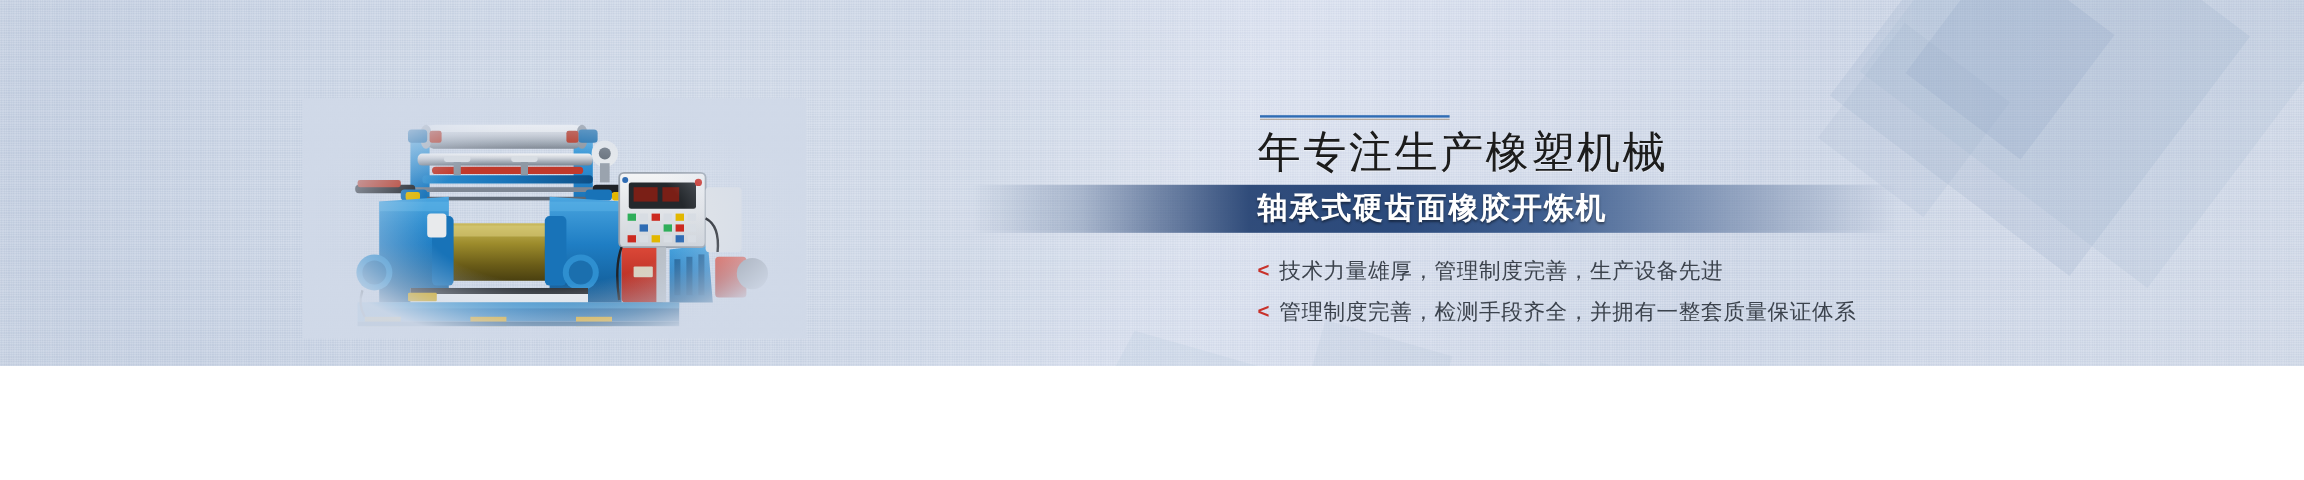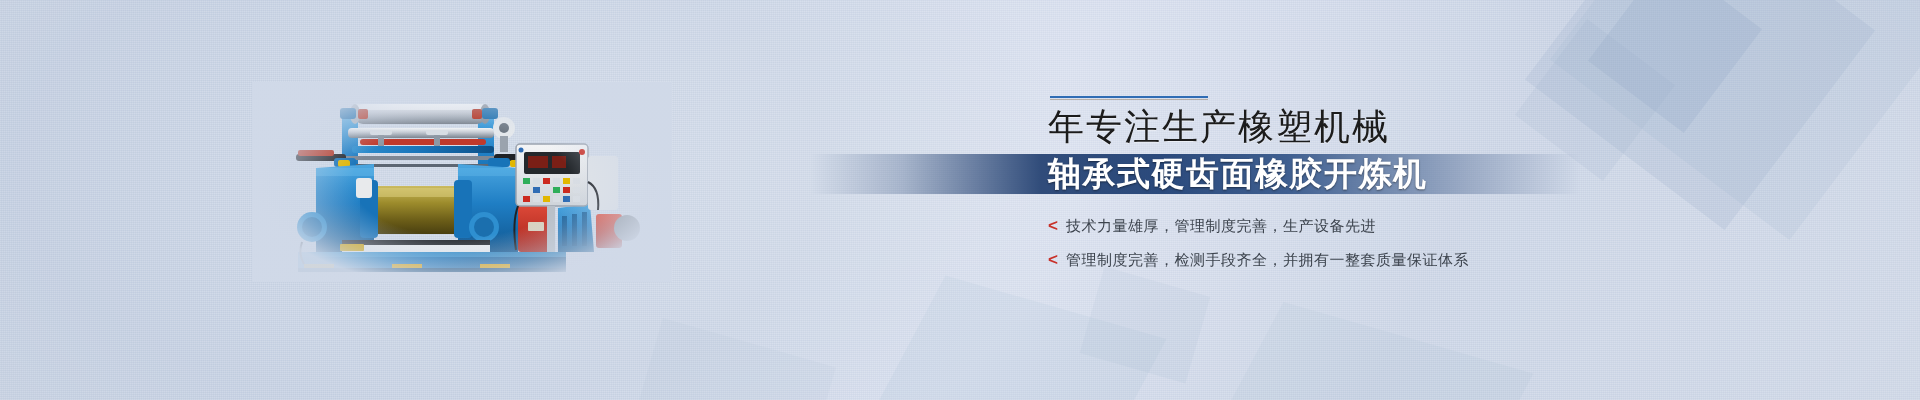--- a/index.html
+++ b/index.html
@@ -1,21 +1,21 @@
 <!DOCTYPE html>
 <html><head>
 <meta charset="utf-8">
 <style>
   html,body{margin:0;padding:0;}
   body{
     width:1920px;height:400px;overflow:hidden;
     font-family:"Liberation Sans","DejaVu Sans",sans-serif;
   }
   .banner{
-    position:relative;width:1920px;height:400px;overflow:hidden;
+    position:relative;width:1920px;height:305px;overflow:hidden;
     background:
       radial-gradient(ellipse 900px 520px at 22% 42%, #ccd6e6 0%, #c7d2e4 45%, rgba(199,210,228,0) 72%),
       linear-gradient(118deg,#d2dae8 0%,#cbd5e6 28%,#d4dced 52%,#c9d3e5 74%,#d6dEEC 100%);
   }
   
   .noise{
     position:absolute;inset:0;
     background-image:
       repeating-linear-gradient(0deg, rgba(255,255,255,.16) 0 1px, rgba(0,0,0,.012) 1px 2px),
       repeating-linear-gradient(90deg, rgba(255,255,255,.10) 0 1px, rgba(0,0,0,.010) 1px 2px);
@@ -64,31 +64,31 @@
       rgba(42,72,120,0) 0%,
       rgba(42,72,120,.28) 12%,
       rgba(39,68,116,.95) 30%,
       #2b4a7c 46%,
       #3f5f90 62%,
       rgba(110,132,168,.55) 85%,
       rgba(160,178,204,0) 100%);
   }
   .subtitle{
     position:absolute;left:28px;top:0;height:40px;line-height:40px;
-    font-size:33px;font-weight:bold;color:#ffffff;letter-spacing:1.5px;
+    font-size:25px;font-weight:bold;color:#ffffff;letter-spacing:1.5px;
     white-space:nowrap;text-shadow:0 1px 2px rgba(0,0,0,.45);
   }
   .bullets{margin-top:22px;margin-left:28px;}
   .bullet{display:flex;align-items:center;margin-bottom:14px;}
   .chev{
     color:#c8312a;font-size:17px;font-weight:bold;
     width:18px;flex:0 0 18px;line-height:20px;
   }
   .btext{
-    font-size:15px;color:#3c434d;line-height:20px;white-space:nowrap;
+    font-size:18px;color:#3c434d;line-height:20px;white-space:nowrap;
     letter-spacing:.5px;
   }
 </style>
 </head>
 <body>
 
 <div class="banner">
 
   <div class="noise"></div>
 

